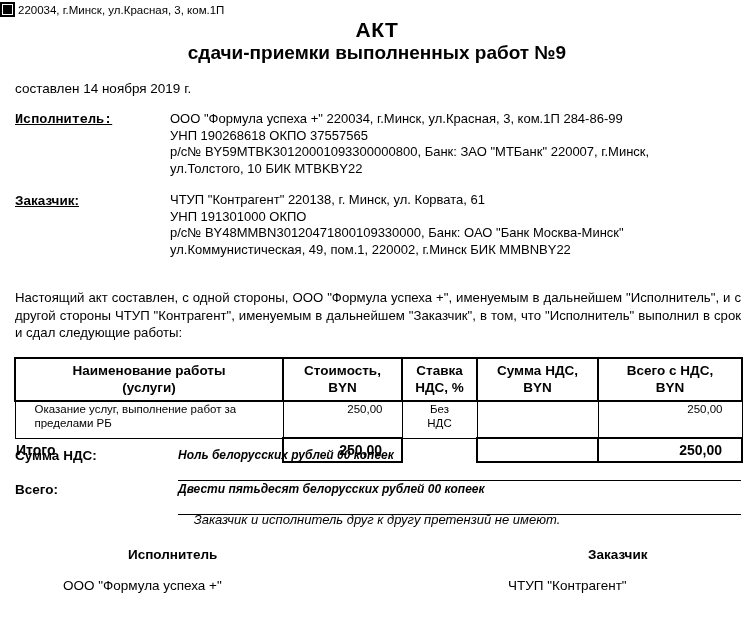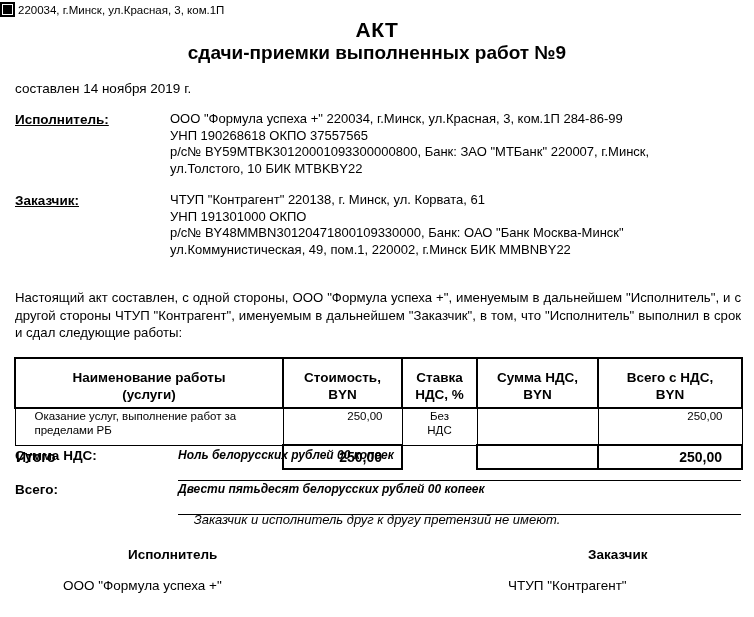--- a/index.html
+++ b/index.html
@@ -83,21 +83,21 @@
   }
   .party-body {
     position: absolute;
     left: 170px;
     font-size: 13px;
     line-height: 16.5px;
     width: 584px;
   }
   .party-body div { white-space: nowrap; }
 
-  #executor-label { top: 112px; }
+  #executor-label { top: 112px; font-family: Liberation Mono, monospace; }
   #executor-body  { top: 111px; }
   #customer-label { top: 193px; }
   #customer-body  { top: 192px; }
 
   .intro {
     position: absolute;
     left: 15px;
     top: 289px;
     width: 726px;
     font-size: 13.2px;
@@ -120,21 +120,21 @@
     border: 1px solid #000;
     padding: 1px 19px;
     vertical-align: top;
   }
   .work-table thead th {
     border: 2px solid #000;
     text-align: center;
     font-weight: bold;
     font-size: 13.5px;
     line-height: 17px;
-    padding: 10px 4px 4px;
+    padding: 3px 4px 4px;
     vertical-align: middle;
   }
   .work-table tbody td {
     font-size: 11.5px;
     line-height: 13.5px;
     height: 33px;
   }
   td.num { text-align: right; }
   td.ctr { text-align: center; margin-left: 13px; }
 

